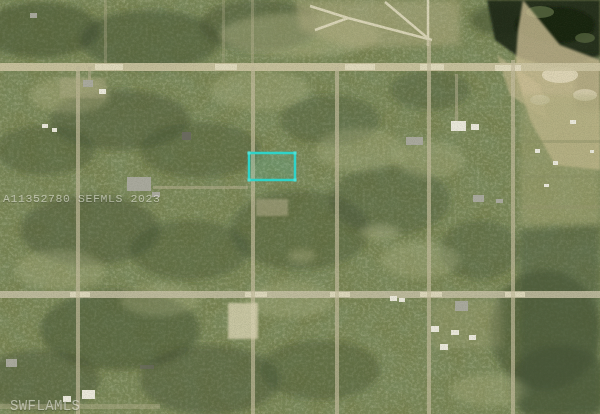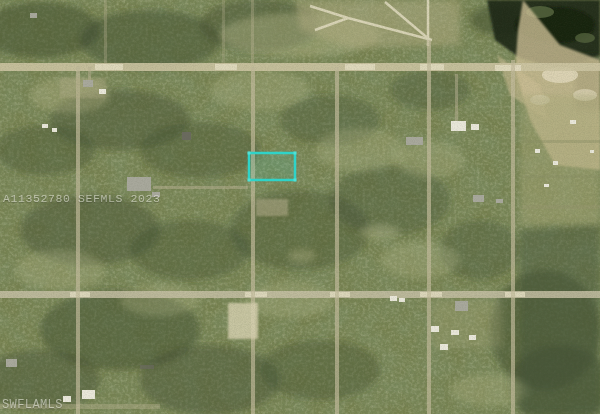--- a/index.html
+++ b/index.html
@@ -13,21 +13,21 @@
   .stage svg{position:absolute;left:0;top:0;display:block;}
   .watermark{
     position:absolute;
     color:rgba(250,250,240,0.55);
     text-shadow:0 1px 1px rgba(40,45,30,0.35);
     letter-spacing:0.6px;
     white-space:nowrap;
     pointer-events:none;
   }
   .watermark.mls{left:3px;top:192px;font-size:11.5px;}
-  .watermark.provider{left:2px;top:398px;font-size:12px;letter-spacing:0.4px;}
+  .watermark.provider{left:10px;top:398px;font-size:14px;letter-spacing:0.4px;}
 </style>
 </head>
 <body>
 
 <div class="stage">
   <svg width="600" height="414" viewBox="0 0 600 414">
     <defs>
       <filter id="clumps" x="0" y="0" width="100%" height="100%">
         <feTurbulence type="fractalNoise" baseFrequency="0.045" numOctaves="4" seed="7"></feTurbulence>
         <feColorMatrix type="matrix" values="0 0 0 0 0.20  0 0 0 0 0.27  0 0 0 0 0.13  1.2 0 0 0 -0.25"></feColorMatrix>

